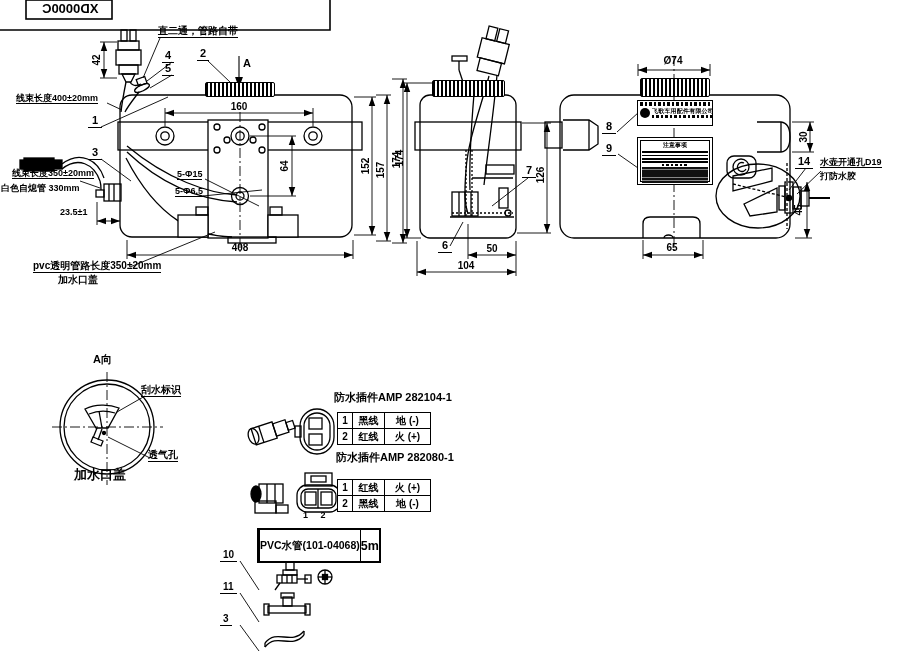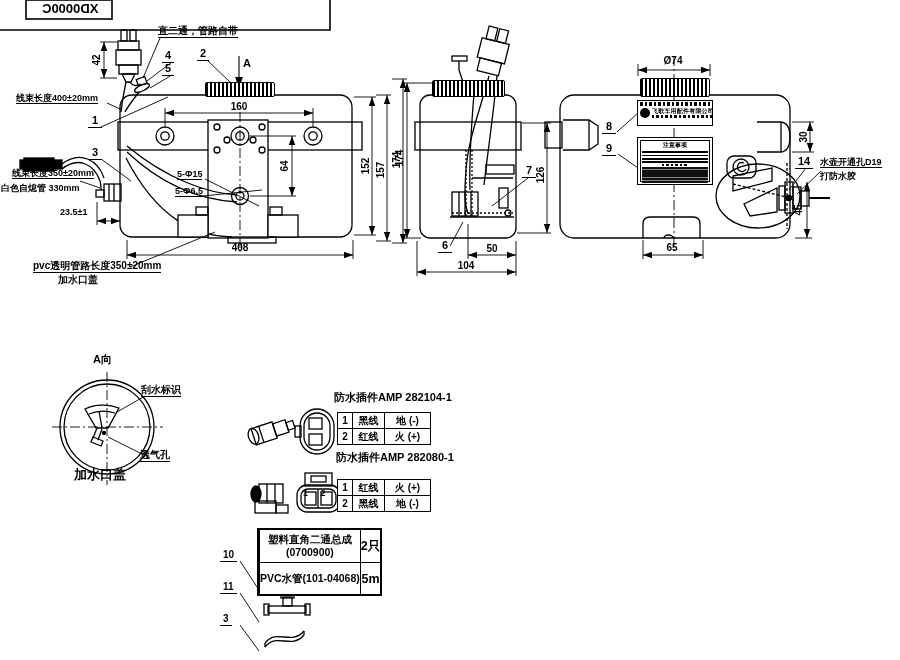--- a/index.html
+++ b/index.html
@@ -345,21 +345,21 @@
   <div style="border:1px solid #000;height:100%;box-sizing:border-box;padding:1px">
     <div class="t b" style="position:static;font-size:6px;text-align:center">注意事项</div>
     <div class="rows" style="height:14px;margin:1px 0"></div>
     <div class="bars" style="height:2px;width:40%;margin:1px auto"></div>
     <div class="darkblock" style="height:16px;margin-top:1px"></div>
   </div>
 </div>
 
 <div class="t b f11" style="left:93px;top:354px">A向</div>
 <div class="t b f10 u" style="left:141px;top:385px">刮水标识</div>
-<div class="t b f10 u" style="left:140px;top:450px">透气孔</div>
+<div class="t b f10 u" style="left:148px;top:450px">透气孔</div>
 <div class="t b f13" style="left:74px;top:468px">加水口盖</div>
 
 <div class="t b f11" style="left:334px;top:392px">防水插件AMP 282104-1</div>
 <table class="pt" style="left:337px;top:412px">
   <tbody>
         <tr>
     <td style="width:14px;height:15px">1</td>
     <td style="width:31px">黑线</td>
     <td style="width:45px">地 (-)</td>
   </tr>
@@ -378,36 +378,28 @@
     <td style="width:31px">红线</td>
     <td style="width:45px">火 (+)</td>
   </tr>
   <tr>
     <td style="height:15px">2</td>
     <td>黑线</td>
     <td>地 (-)</td>
   </tr>
 </tbody>
     </table>
-<div class="t b f9" style="left:303px;top:489px;letter-spacing:5px">1  2</div>
+<div class="t b f9" style="left:303px;top:511px;letter-spacing:5px">1  2</div>
 
 <div class="t b f10 u" style="left:220px;top:550px;padding:0 3px">10</div>
 <div class="t b f10 u" style="left:220px;top:582px;padding:0 3px">11</div>
 <div class="t b f10 u" style="left:220px;top:614px;padding:0 3px">3</div>
 
 <table class="parts" style="left:257px;top:528px">
   <tbody>
-  <tr>
-    <td style="height:32px"></td>
-    <td class="pname">
-      <div>塑料直角二通总成</div>
-            <div>(0700900)</div>
-    </td>
-    <td class="pqty">2只</td>
-  </tr>
   <tr>
     <td style="height:31px"></td>
     <td class="pname">PVC水管(101-04068)</td>
     <td class="pqty">5m</td>
   </tr>
 </tbody>
     </table>
 
 </div>
 

